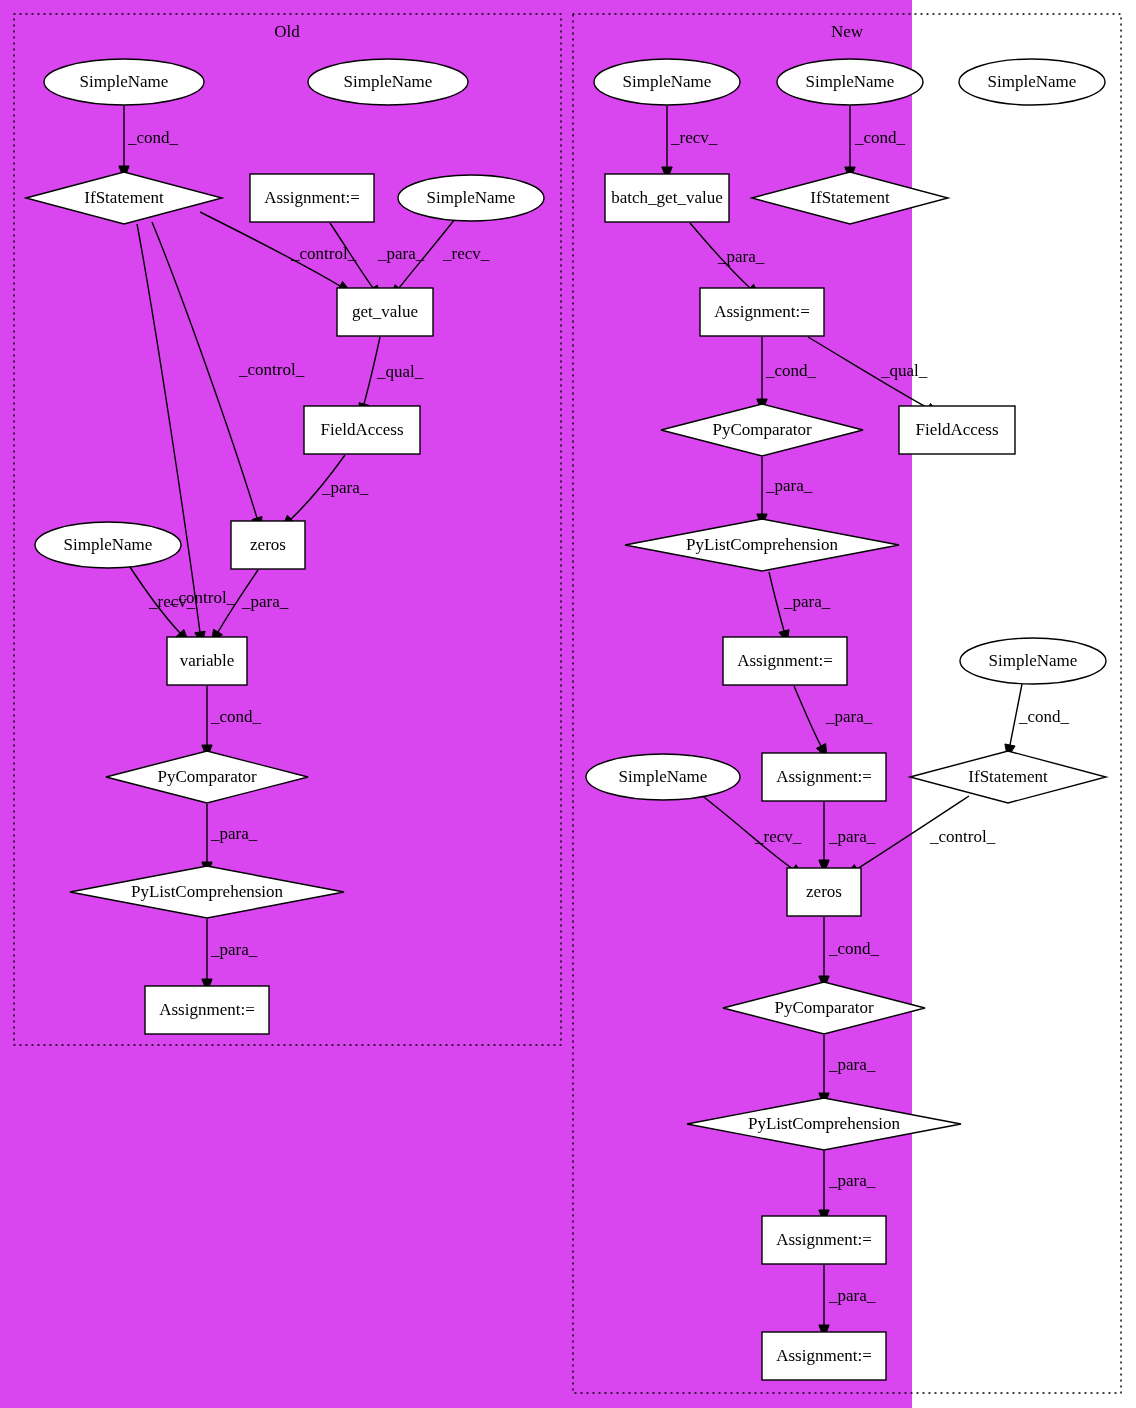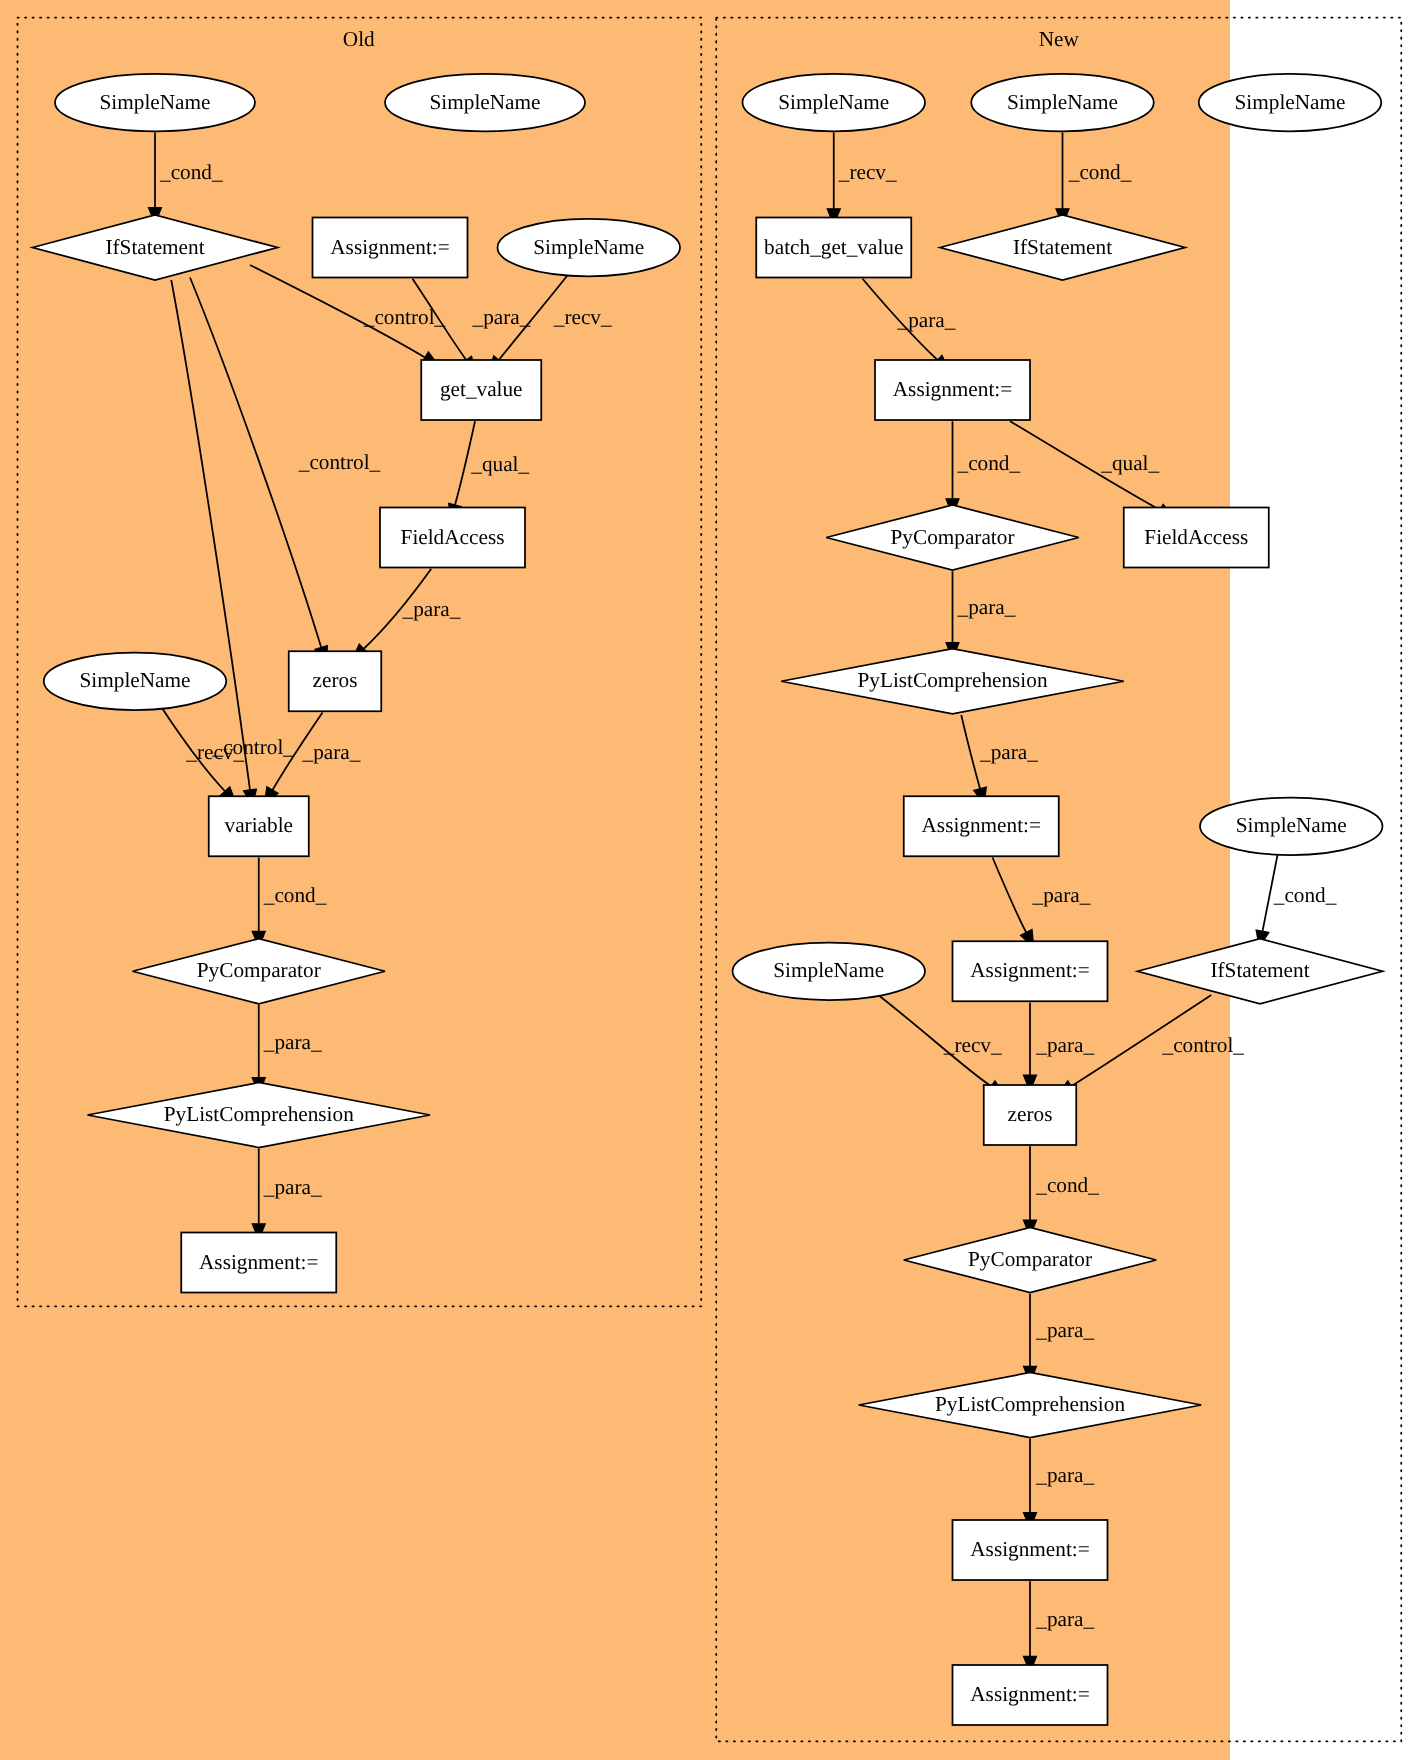--- a/index.html
+++ b/index.html
@@ -2,23 +2,23 @@
 <html><head>
 <meta charset="utf-8">
 <style>
   html, body {
     margin: 0;
     padding: 0;
     background: #ffffff;
   }
   #canvas {
     position: relative;
-    width: 984px;
+    width: 912px;
     height: 1408px;
-    background: #fdba74;
+    background: #d946ef;
     font-family: "Liberation Serif", "DejaVu Serif", serif;
   }
   svg#graph {
     display: block;
     width: 1136px;
     height: 1408px;
   }
   .cluster-box {
     fill: none;
     stroke: #000000;

